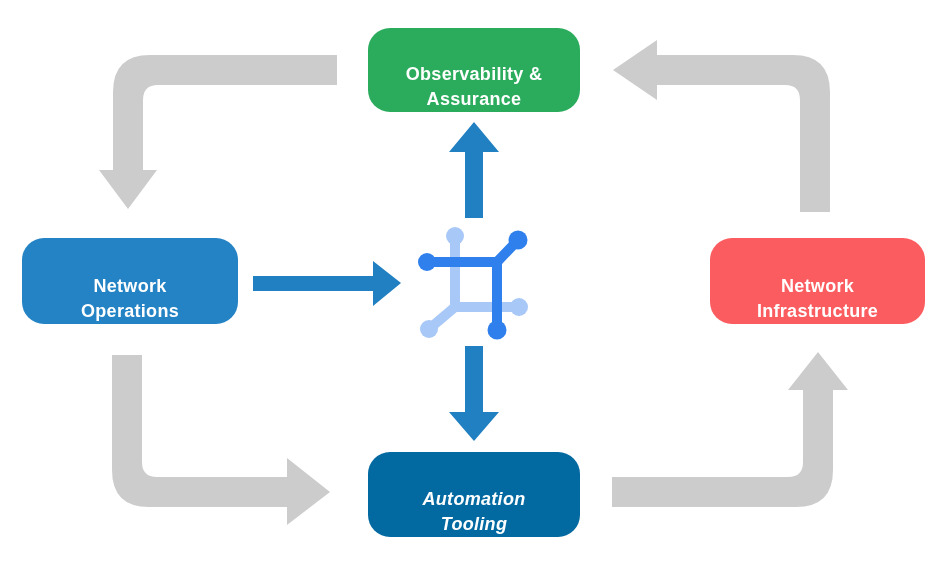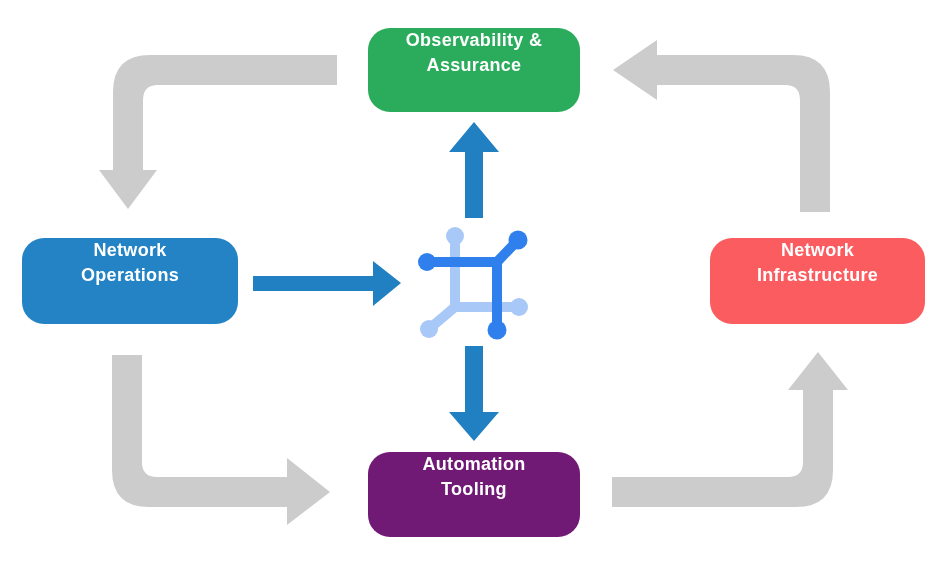--- a/index.html
+++ b/index.html
@@ -13,21 +13,21 @@
   }
   .arrows-layer {
     position: absolute;
     left: 0; top: 0;
     width: 948px; height: 570px;
   }
   .node {
     position: absolute;
     border-radius: 22px;
     display: flex;
-    align-items: flex-start;
+    align-items: flex-end;
     justify-content: center;
     text-align: center;
   }
   .node span {
     color: #ffffff;
     font-size: 18px;
     font-weight: 600;
     letter-spacing: 0.3px;
     line-height: 1.4;
     white-space: pre-line;
@@ -87,18 +87,18 @@
   <div class="node node-operations" style="background-color: rgb(35, 131, 196);">
     <span>Network
 Operations</span>
   </div>
 
   <div class="node node-infrastructure" style="background-color: rgb(251, 92, 95);">
     <span>Network
 Infrastructure</span>
   </div>
 
-  <div class="node node-automation" style="background-color: #701a75;">
+  <div class="node node-automation" style="background-color: #0369a1; font-style: italic;">
     <span>Automation
 Tooling</span>
   </div>
 
 </div>
 
 </body></html>

